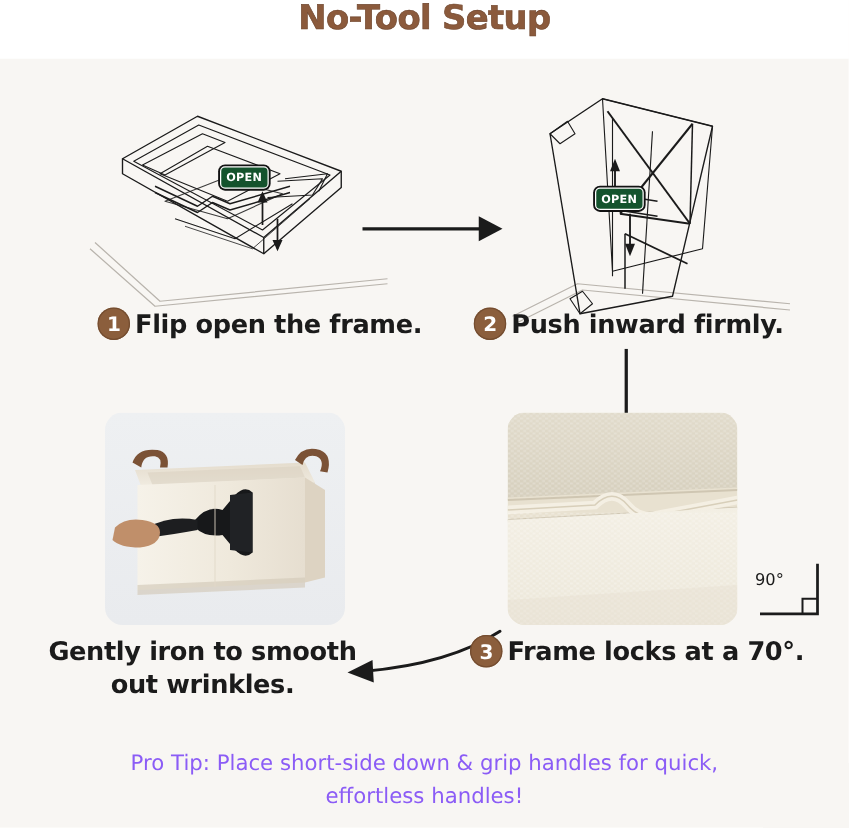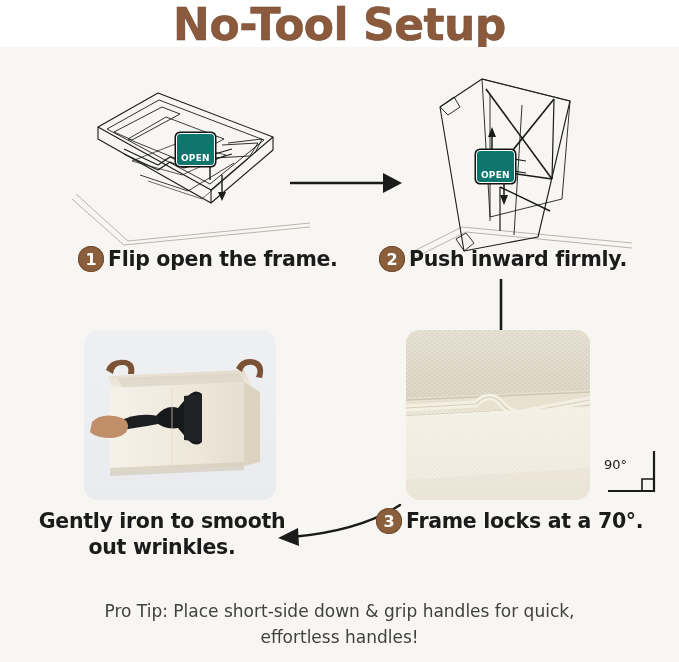--- a/index.html
+++ b/index.html
@@ -14,45 +14,45 @@
 
   
   .header-strip{
     position:absolute;left:0;top:0;width:679px;height:47px;
     background:#ffffff;
   }
   .title{
     position:absolute;left:0;top:-1px;width:679px;
     text-align:center;
     font-family:"DejaVu Sans", sans-serif;
-    font-size:44px;font-weight:700;
+    font-size:27px;font-weight:700;
     letter-spacing:-0.5px;
     color:#8b5a3c;
     -webkit-text-stroke:0.5px #6e452d;
   }
 
   
   .canvas{
     position:absolute;left:0;top:47px;width:679px;height:615px;
     background:#f8f6f3;
   }
 
   
   .illus{position:absolute;}
   .illus svg{display:block;}
 
   .open-badge{
     position:absolute;
-    background:#0f766e;
+    background:#14532d;
     color:#ffffff;
     font-family:"DejaVu Sans", sans-serif;
     font-weight:700;
     font-size:9px;
     letter-spacing:0.2px;
-    padding:19px 4px 2px 4px;
+    padding:4px 4px 2px 4px;
     border-radius:4px;
     line-height:10px;
     border:1.5px solid #ffffff;
     box-shadow:0 0 0 1.5px #121212;
   }
 
   
   .caption{
     position:absolute;
     display:flex;align-items:center;
@@ -102,21 +102,21 @@
     font-family:"DejaVu Sans", sans-serif;
     font-size:13px;font-weight:400;color:#1b1b1b;
     white-space:nowrap;
   }
 
   
   .tip{
     position:absolute;left:0;width:679px;text-align:center;
     font-family:"DejaVu Sans", sans-serif;
     font-size:17px;font-weight:400;
-    color:#404040;
+    color:#8b5cf6;
     line-height:26px;
   }
 </style>
 </head>
 <body>
 
 <div id="root">
 
   <div class="header-strip"></div>
 

